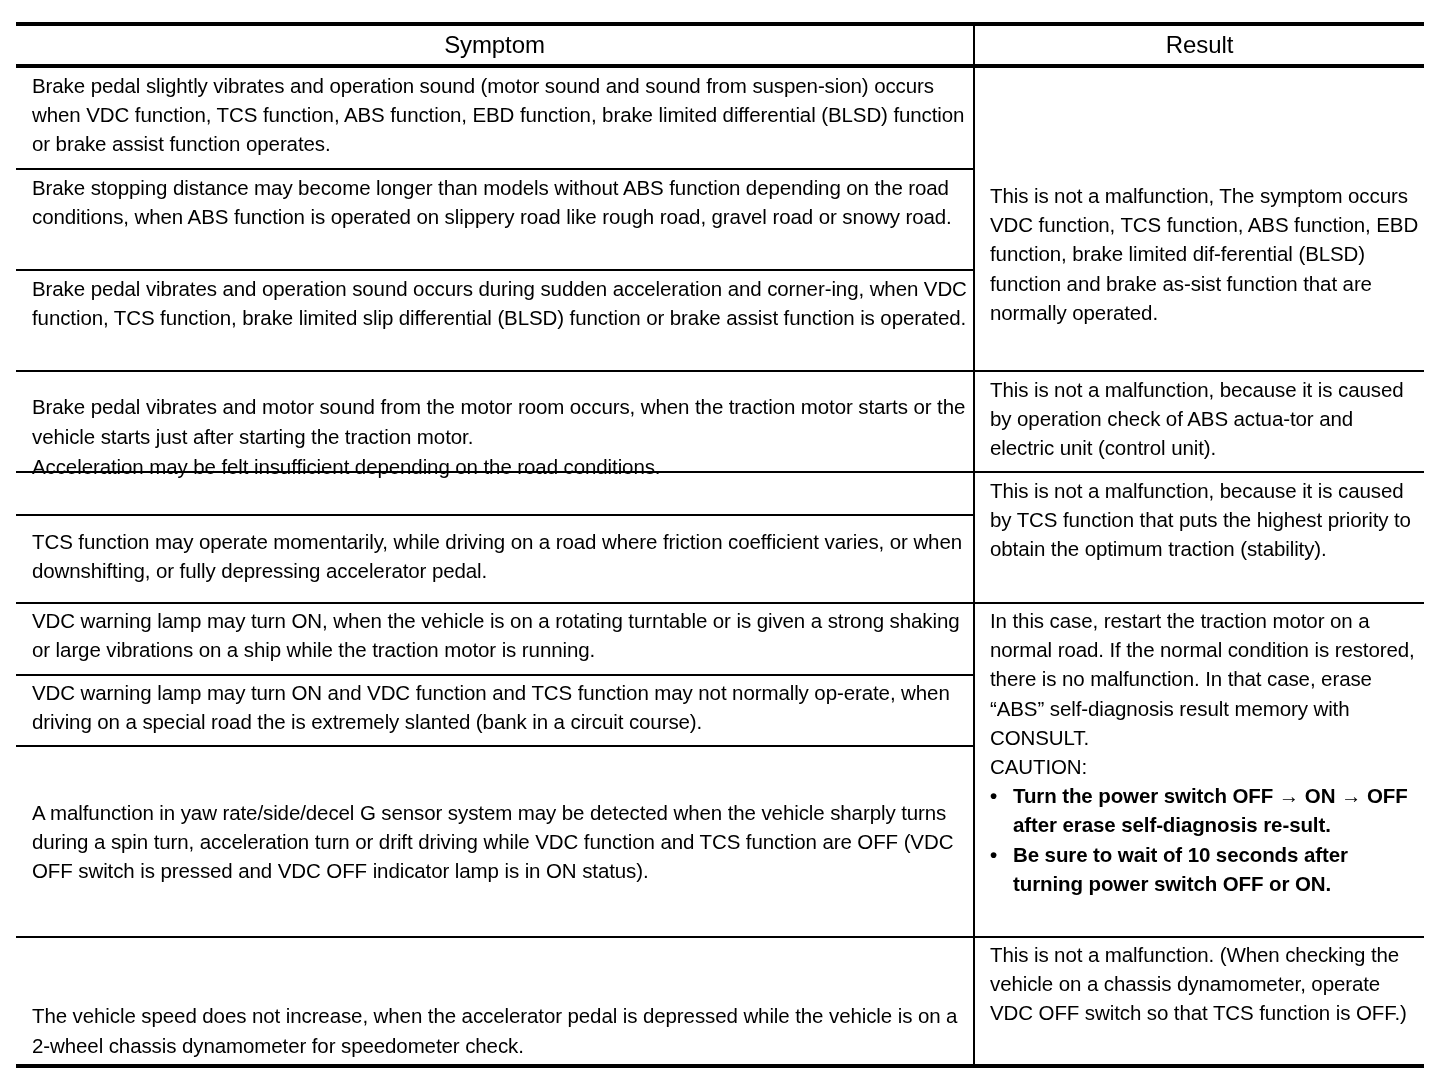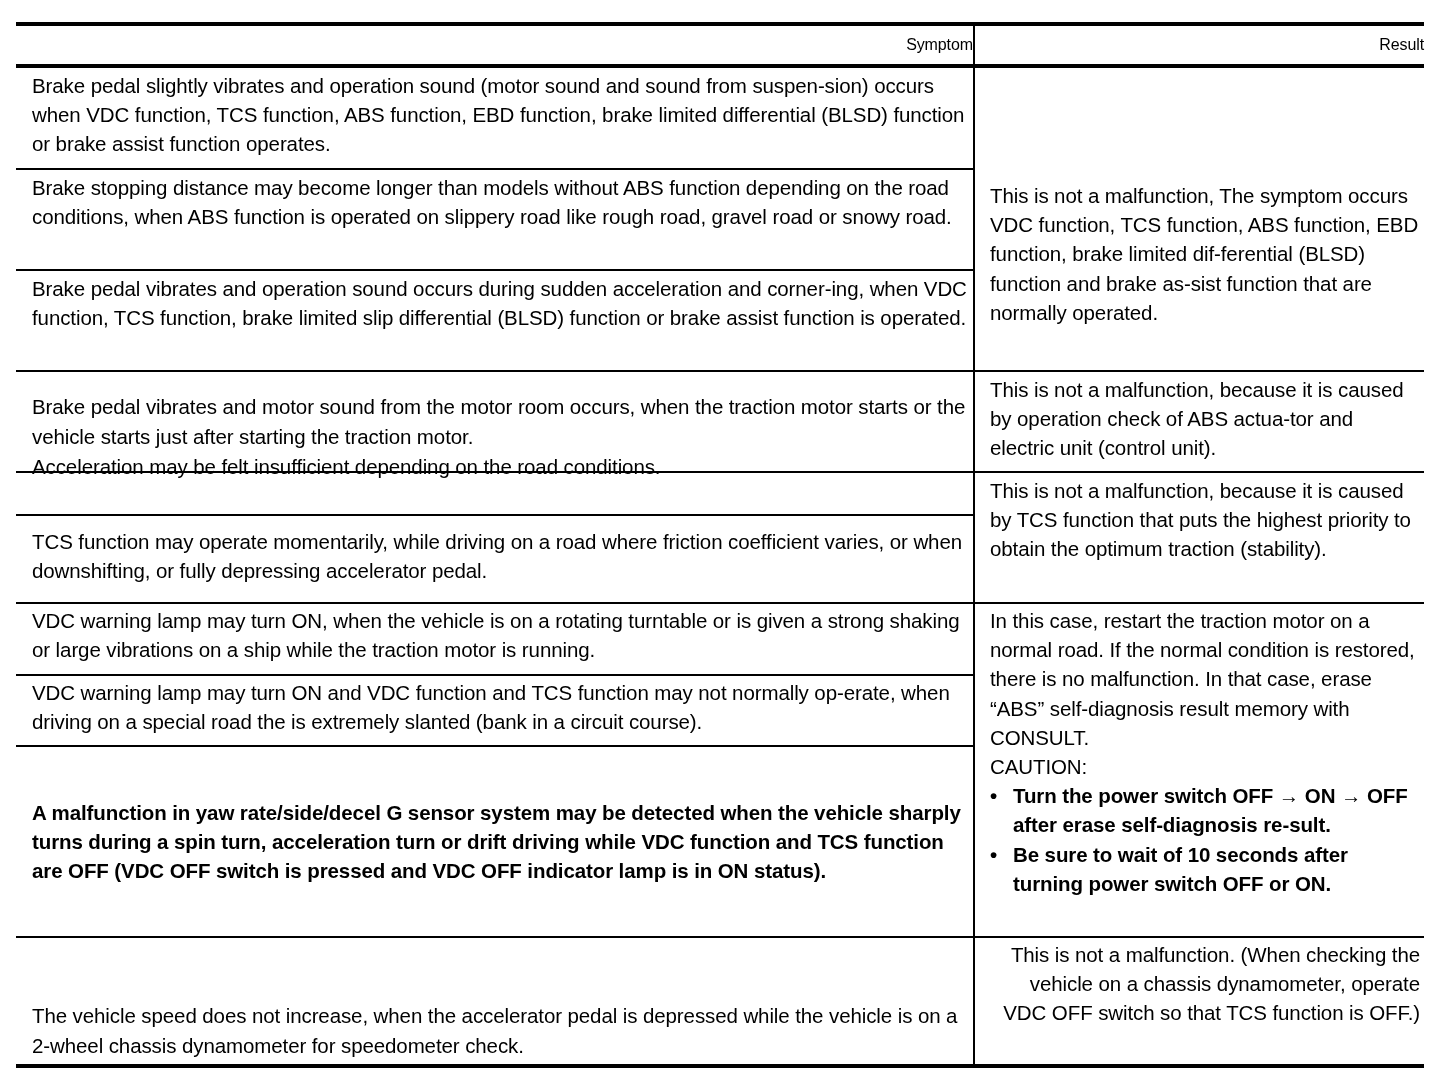--- a/index.html
+++ b/index.html
@@ -6,21 +6,21 @@
     body { width: 1456px; height: 1086px; position: relative; overflow: hidden;
            font-family: "Liberation Sans", sans-serif; color: #000; }
     .tbl { position: absolute; left: 16px; top: 22px; width: 1408px; }
     .rule { position: absolute; left: 0; width: 1408px; background: #000; }
     .thick { height: 4px; }
     .thin { height: 2px; }
     .vdiv { position: absolute; left: 957px; width: 2px; background: #000; }
     .cell { position: absolute; font-size: 20.5px; line-height: 29.2px; letter-spacing: -0.1px; }
     .sym { left: 16px; width: 935px; }
     .res { left: 974px; width: 430px; }
-    .hdr { text-align: right; font-size: 16px; line-height: 42px; }
+    .hdr { text-align: center; font-size: 24px; line-height: 42px; }
     .vc { display: flex; flex-direction: column; justify-content: center; }
     .bold { font-weight: normal; }
     .bullet { display: flex; }
     .bullet .dot { width: 23px; flex: none; font-weight: bold; }
     .bullet .txt { flex: 1; font-weight: bold; }
   </style>
 </head>
 <body>
 
 <div class="tbl">
@@ -54,34 +54,34 @@
     <div>Brake pedal vibrates and motor sound from the motor room occurs, when the traction motor starts or the vehicle starts just after starting the traction motor.</div>
   </div>
   <div class="cell res" style="top:353px;">This is not a malfunction, because it is caused by operation check of ABS actua-tor and electric unit (control unit).</div>
 
   <div class="cell sym" style="top:430px;">Acceleration may be felt insufficient depending on the road conditions.</div>
   <div class="cell sym" style="top:505px;">TCS function may operate momentarily, while driving on a road where friction coefficient varies, or when downshifting, or fully depressing accelerator pedal.</div>
   <div class="cell res" style="top:454px;">This is not a malfunction, because it is caused by TCS function that puts the highest priority to obtain the optimum traction (stability).</div>
 
   <div class="cell sym" style="top:584px;">VDC warning lamp may turn ON, when the vehicle is on a rotating turntable or is given a strong shaking or large vibrations on a ship while the traction motor is running.</div>
   <div class="cell sym" style="top:656px;">VDC warning lamp may turn ON and VDC function and TCS function may not normally op-erate, when driving on a special road the is extremely slanted (bank in a circuit course).</div>
-  <div class="cell sym vc" style="top:725px; height:189px;font-weight:bold;">
+  <div class="cell sym vc" style="top:725px; height:189px;">
     <div>A malfunction in yaw rate/side/decel G sensor system may be detected when the vehicle sharply turns during a spin turn, acceleration turn or drift driving while VDC function and TCS function are OFF (VDC OFF switch is pressed and VDC OFF indicator lamp is in ON status).</div>
   </div>
   <div class="cell res" style="top:584px;">
     <div>In this case, restart the traction motor on a normal road. If the normal condition is restored, there is no malfunction. In that case, erase “ABS” self-diagnosis result memory with CONSULT.</div>
     <div class="bold">CAUTION:</div>
     <div class="bullet">
       <span class="dot">•</span>
       <span class="txt">Turn the power switch OFF → ON → OFF after erase self-diagnosis re-sult.</span>
     </div>
     <div class="bullet">
       <span class="dot">•</span>
       <span class="txt">Be sure to wait of 10 seconds after turning power switch OFF or ON.</span>
     </div>
   </div>
 
   <div class="cell sym vc" style="top:948px; height:121px;">
     <div>The vehicle speed does not increase, when the accelerator pedal is depressed while the vehicle is on a 2-wheel chassis dynamometer for speedometer check.</div>
   </div>
-  <div class="cell res" style="top:918px;text-align:right;">This is not a malfunction. (When checking the vehicle on a chassis dynamometer, operate VDC OFF switch so that TCS function is OFF.)</div>
+  <div class="cell res" style="top:918px;">This is not a malfunction. (When checking the vehicle on a chassis dynamometer, operate VDC OFF switch so that TCS function is OFF.)</div>
 
 </div>
 
 </body></html>

